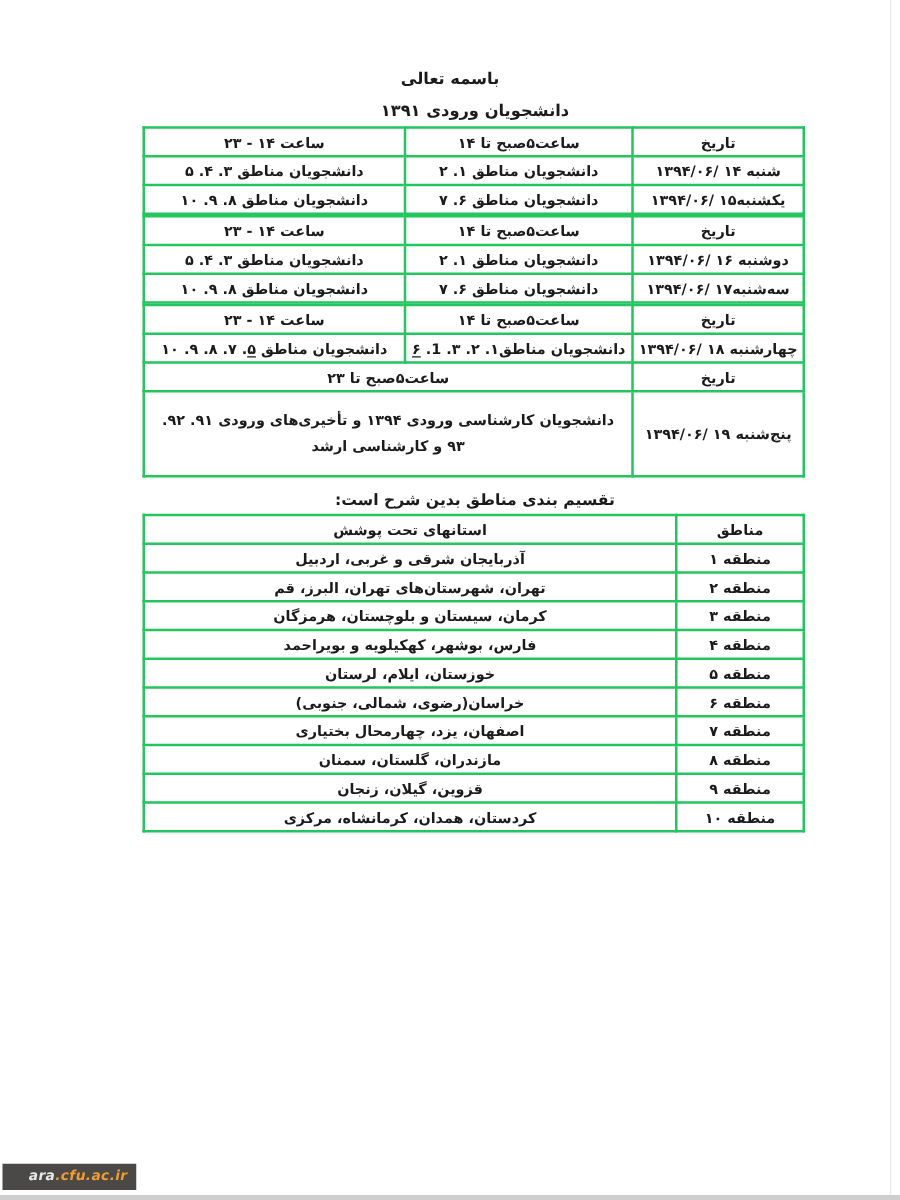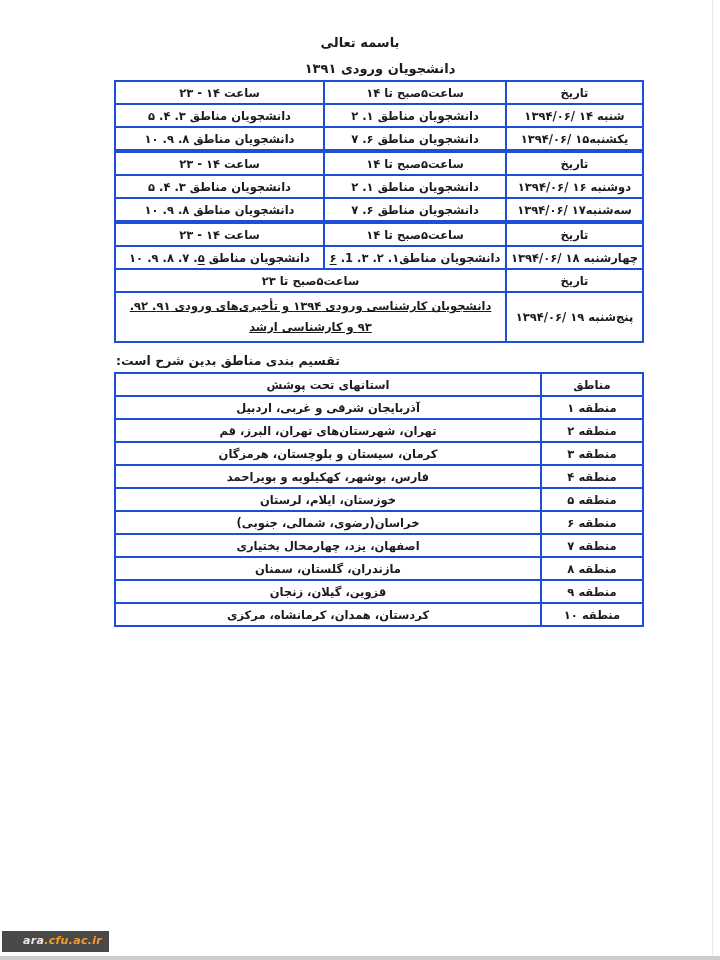--- a/index.html
+++ b/index.html
@@ -12,20 +12,21 @@
     direction:rtl;
     font-family:"DejaVu Sans", sans-serif;
     color:#1b1b1b;
   }
   .bismillah {
     padding-top:34px;
     text-align:center;
     font-weight:bold;
     font-size:13px;
     line-height:17px;
+    margin-top:21px;
   }
   .doc-title {
     margin-top:25px;
     text-align:center;
     font-weight:bold;
     font-size:13px;
     line-height:18px;
   }
   .tbl-caption {
     width:528px;
@@ -35,47 +36,46 @@
     font-size:13px;
     line-height:17px;
   }
   table {
     width:528px;
     margin:0 76px 0 0;
     border-collapse:collapse;
     table-layout:fixed;
   }
   th, td {
-    border:2px solid #1d4ed8;
+    border:2px solid #22c55e;
     font-weight:bold;
     font-size:11.5px;
     text-align:center;
     vertical-align:middle;
     height:23px;
     padding:1px 2px;
     white-space:nowrap;
     overflow:hidden;
   }
   td.wrap, th.wrap { white-space:normal; }
   .sched col.c-date { width:137px; }
   .sched col.c-am   { width:182px; }
   .sched col.c-pm   { width:209px; }
   .big-cell {
     white-space:normal !important;
     line-height:1.8;
-    height:50px;
+    height:68px;
     padding:2px 10px;
-    text-decoration:underline;
   }
   .regions col.c-prov { width:426px; }
   .regions col.c-reg  { width:102px; }
   .intro-line {
     width:528px;
     margin:10px 76px 3px 0;
-    text-align:left;
+    text-align:center;
     font-weight:bold;
     font-size:12.5px;
     line-height:16px;
   }
   .footer-sign {
     position:absolute;
     left:60px; top:838px;
     font-weight:bold;
     font-size:13px;
     direction:rtl;

